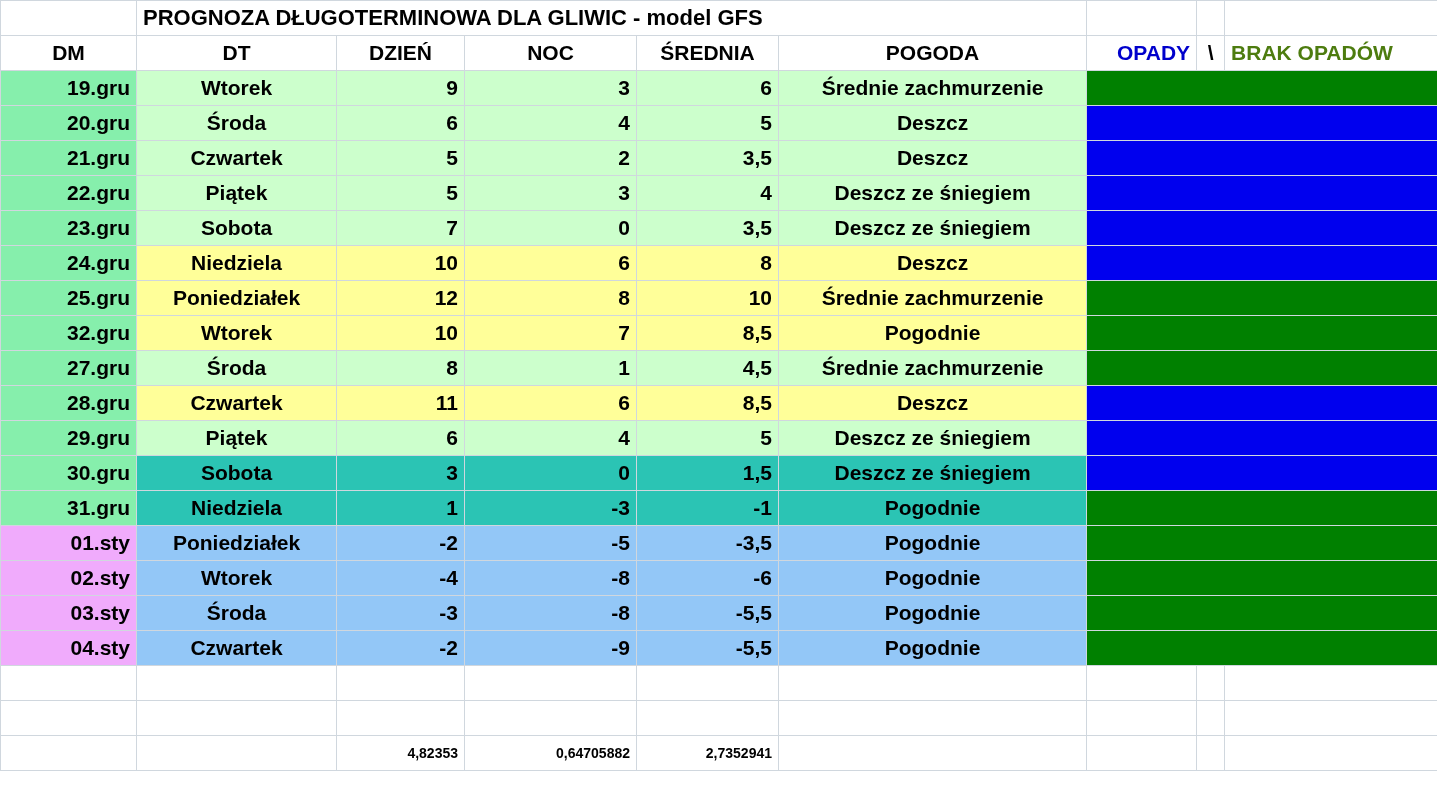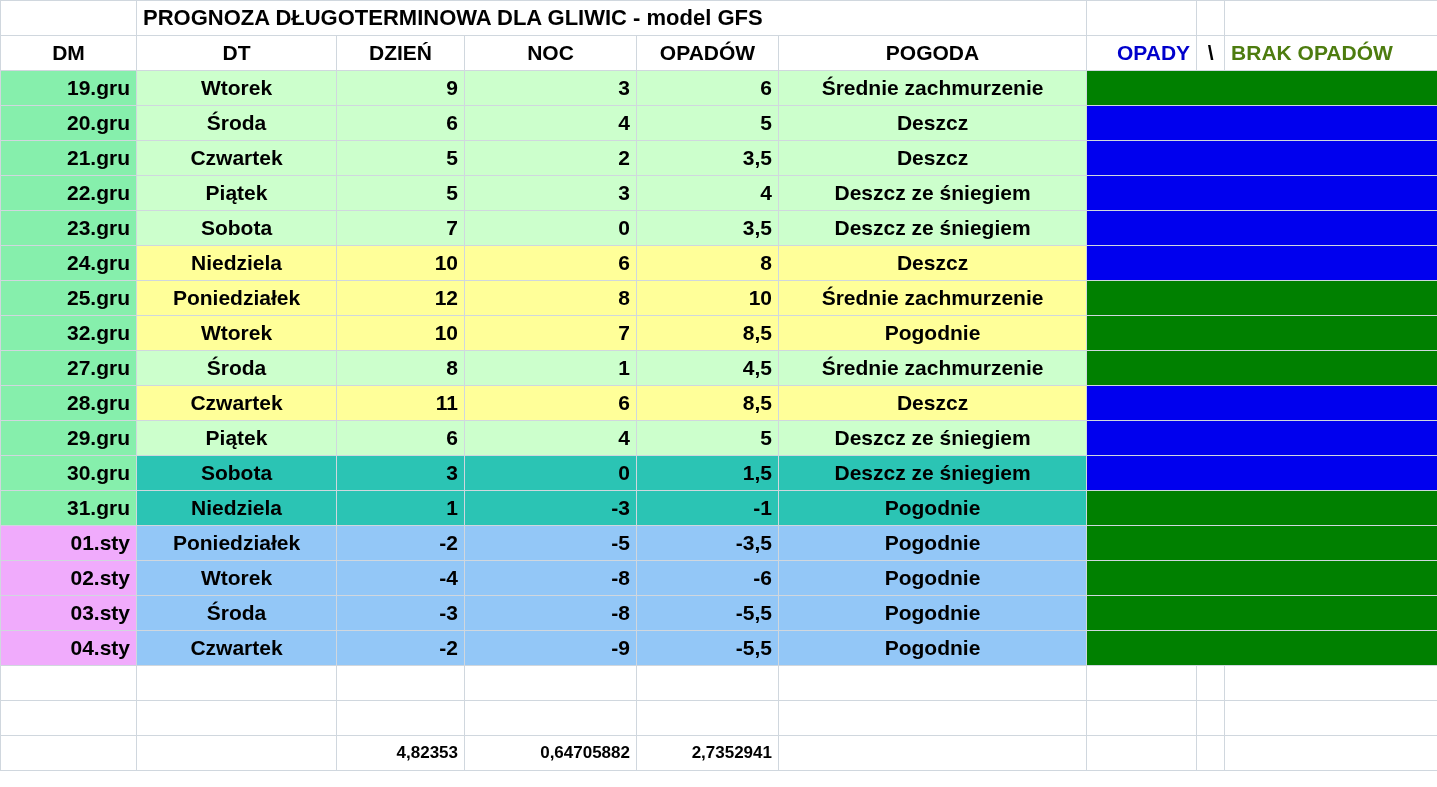--- a/index.html
+++ b/index.html
@@ -61,21 +61,21 @@
   .f-mint    { background: #ccffcc; }
   .f-yellow  { background: #ffff99; }
   .f-mint2   { background: #ccffcc; }
   .f-teal    { background: #2bc4b4; }
   .f-lblue   { background: #93c7f7; }
   .bar-green { background: #008000; }
   .bar-blue  { background: #0000ee; }
 
   .noborder-b { border-left: 1px solid #d0d7de; border-right: 1px solid #d0d7de; border-top: none; border-bottom: none; }
   .empty-row td { background: #ffffff; }
-  .stat { font-size: 17px; font-weight: bold; text-align: right; margin-top: 12px; }
+  .stat { font-size: 14px; font-weight: bold; text-align: right; margin-top: 12px; }
 </style>
 </head>
 <body>
 
 <table class="sheet">
   <colgroup>
     <col class="c-dm">
       <col class="c-dt">
       <col class="c-dzien">
       <col class="c-noc">
@@ -91,21 +91,21 @@
         <td class="title" colspan="5">PROGNOZA DŁUGOTERMINOWA DLA GLIWIC - model GFS</td>
         <td></td>
         <td></td>
         <td></td>
       </tr>
       <tr class="hdr-row">
         <td class="hdr l">DM</td>
         <td class="hdr l">DT</td>
         <td class="hdr l">DZIEŃ</td>
         <td class="hdr l">NOC</td>
-        <td class="hdr l">OPADÓW</td>
+        <td class="hdr l">ŚREDNIA</td>
         <td class="hdr l">POGODA</td>
         <td class="hdr opady">OPADY</td>
         <td class="hdr slash">\</td>
         <td class="hdr brak">BRAK OPADÓW</td>
       </tr>
       <tr>
         <td class="r dm-cyan">19.gru</td>
         <td class="l f-mint">Wtorek</td>
         <td class="r f-mint">9</td>
         <td class="r f-mint">3</td>

